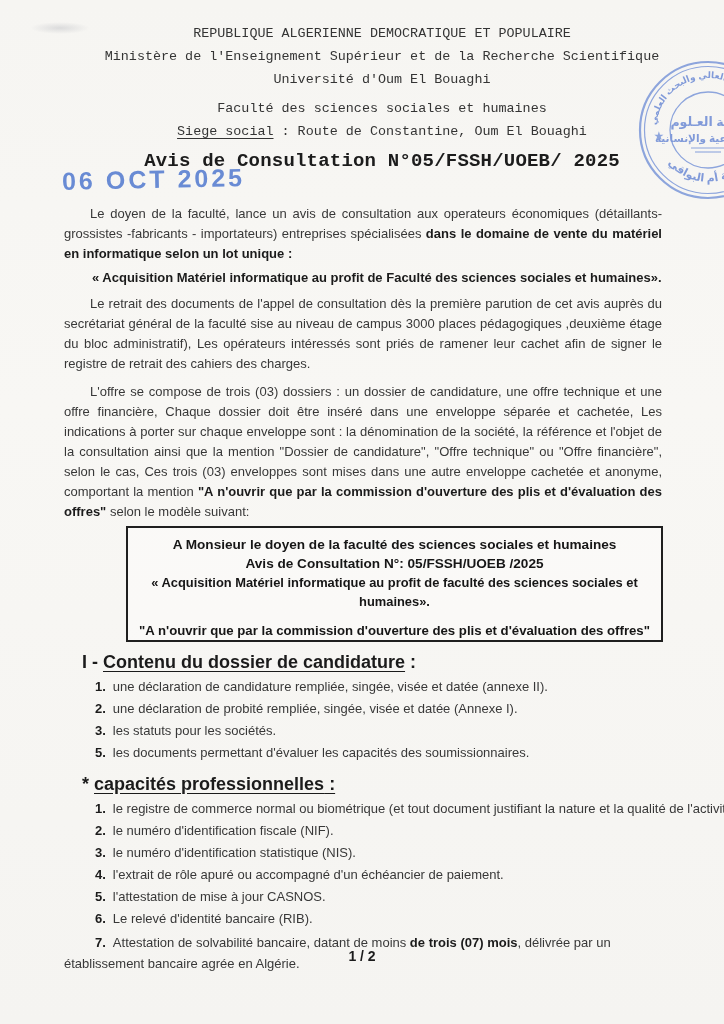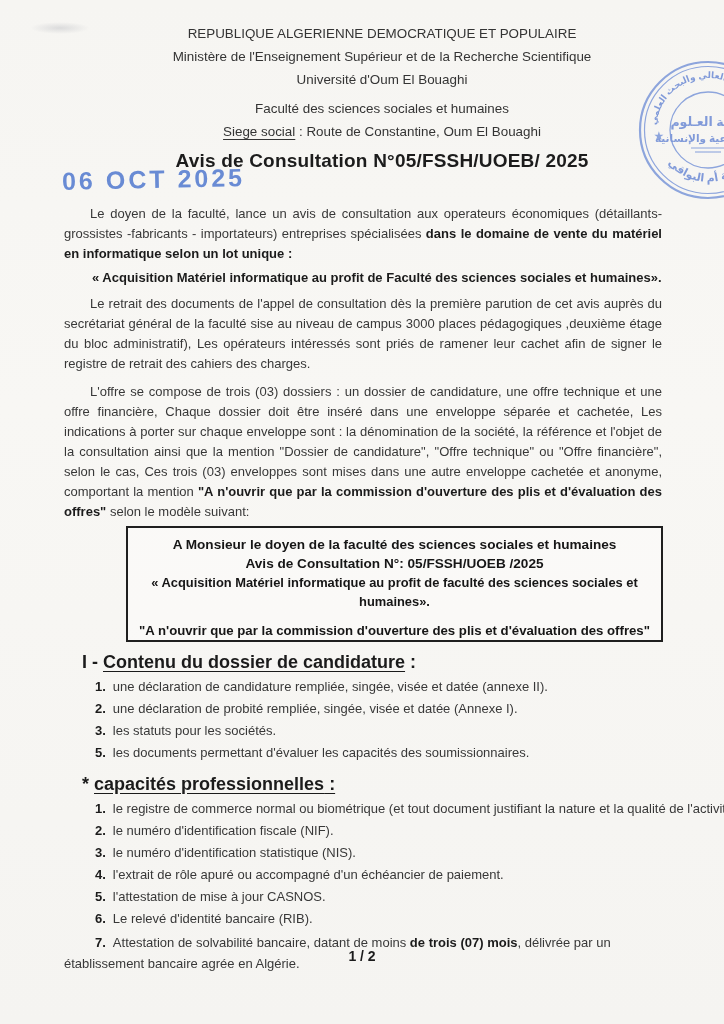--- a/index.html
+++ b/index.html
@@ -5,21 +5,21 @@
   html,body{margin:0;padding:0;background:#e9e8e5;}
   .page{
     position:relative;width:724px;height:1024px;margin:0 auto;
     background:linear-gradient(180deg,#f6f5f2 0%,#f8f7f4 40%,#f5f4f1 100%);
     overflow:hidden;color:#3a3a3a;
     font-family:"Liberation Sans","DejaVu Sans",sans-serif;
   }
   .smudge{position:absolute;left:30px;top:22px;width:60px;height:12px;
     background:radial-gradient(ellipse at center,rgba(110,115,130,.20),rgba(110,115,130,0) 70%);}
   
-  .doc-header{position:absolute;top:26px;left:40px;right:0;text-align:center;}
+  .doc-header{position:absolute;top:26px;left:40px;right:0;text-align:center;font-family:Liberation Mono, monospace;}
   .h-line{font-size:13.4px;line-height:16px;margin:0 0 7px;color:#343434;}
   .h-line.gap{margin-top:13px;}
   .u{text-decoration:underline;text-underline-offset:3px;}
   .doc-title{font-size:19px;font-weight:bold;color:#1c1c1c;margin-top:10px;letter-spacing:.2px;}
   
   .date-stamp{
     position:absolute;left:62px;top:165px;
     font-size:25px;font-weight:bold;color:#5d82d2;letter-spacing:3px;
     transform:rotate(-1.2deg);opacity:.92;white-space:nowrap;
   }

